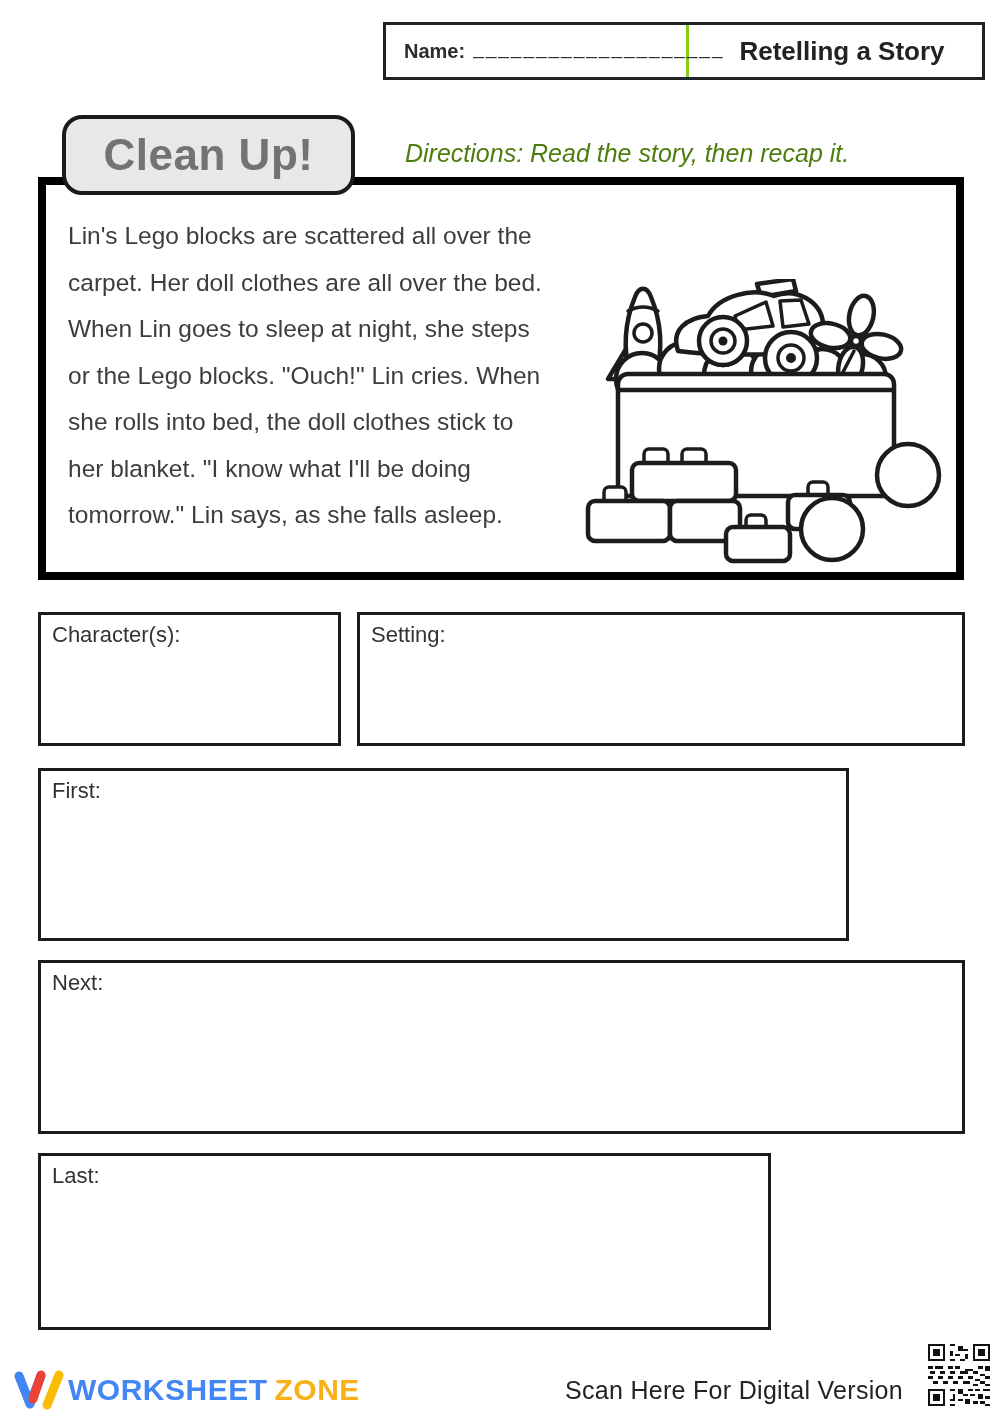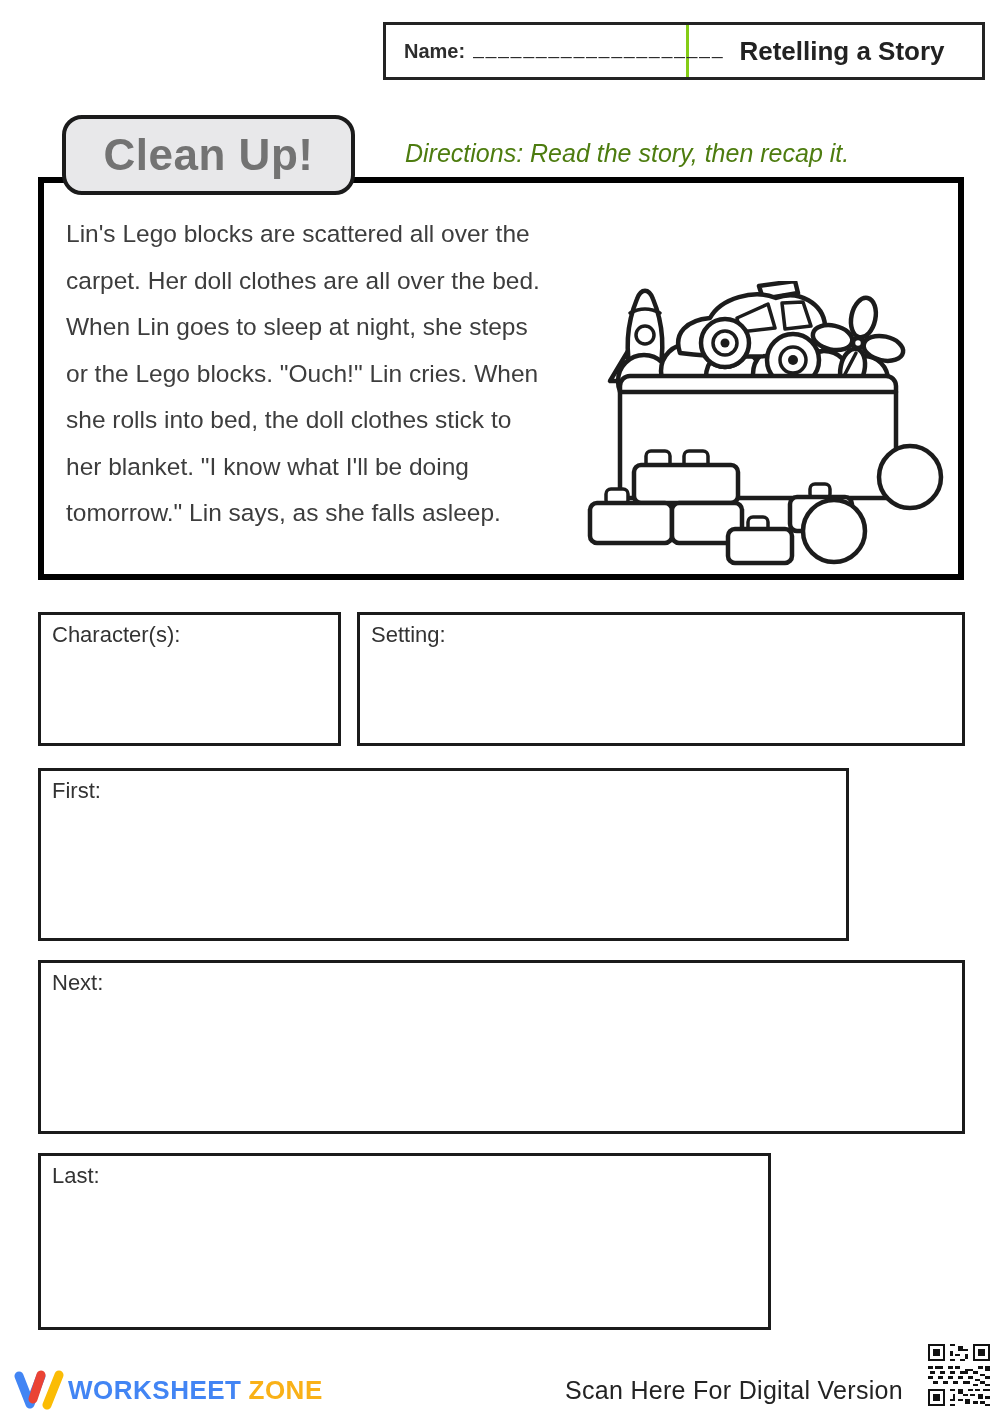--- a/index.html
+++ b/index.html
@@ -20,38 +20,38 @@
   
   .story-tab { position:absolute; left:62px; top:115px; width:293px; height:80px;
     background:#e8e8ea; border:4px solid #1b1b1b; border-radius:20px; z-index:3;
     display:flex; align-items:center; justify-content:center;
     font-size:44px; font-weight:bold; color:#737373; letter-spacing:0.5px; }
   .directions { position:absolute; left:405px; top:139px; width:520px;
     font-size:25px; font-style:italic; color:#4d7c0f; z-index:3; }
 
   
   .story-box { position:absolute; left:38px; top:177px; width:926px; height:403px;
-    border:6px solid #000000; background:#fff; }
+    border:8px solid #000000; background:#fff; }
   .story-text { position:absolute; left:22px; top:28px; width:552px;
     font-size:24.5px; line-height:46.5px; color:#3d3d3d; white-space:pre-line; }
   .toybox-art { position:absolute; right:2px; bottom:8px; width:370px; height:285px; }
 
   
   .recap-box { position:absolute; border:3px solid #1b1b1b; background:#fff; }
   .recap-label { padding:7px 0 0 11px; font-size:22px; color:#333; }
   .box-characters { left:38px; top:612px; width:303px; height:134px; }
   .box-setting    { left:357px; top:612px; width:608px; height:134px; }
   .box-first      { left:38px; top:768px;  width:811px; height:173px; }
   .box-next       { left:38px; top:960px;  width:927px; height:174px; }
   .box-last       { left:38px; top:1153px; width:733px; height:177px; }
 
   
   .footer-logo { position:absolute; left:14px; top:1368px; display:flex; align-items:center; }
   .logo-w { width:50px; height:44px; }
-  .brand { font-size:26px; font-weight:bold; letter-spacing:0.5px; margin-left:4px; }
+  .brand { font-size:30px; font-weight:bold; letter-spacing:0.5px; margin-left:4px; }
   .brand-word1 { color:#4285f4; }
   .brand-word2 { color:#f9b117; margin-left:7px; }
   .scan-text { position:absolute; left:548px; top:1376px; width:372px; text-align:center;
     font-size:25px; color:#232323; letter-spacing:0.3px; }
   .qr { position:absolute; left:928px; top:1344px; width:62px; height:62px; }
 </style>
 </head>
 <body>
 
 <div class="page">

